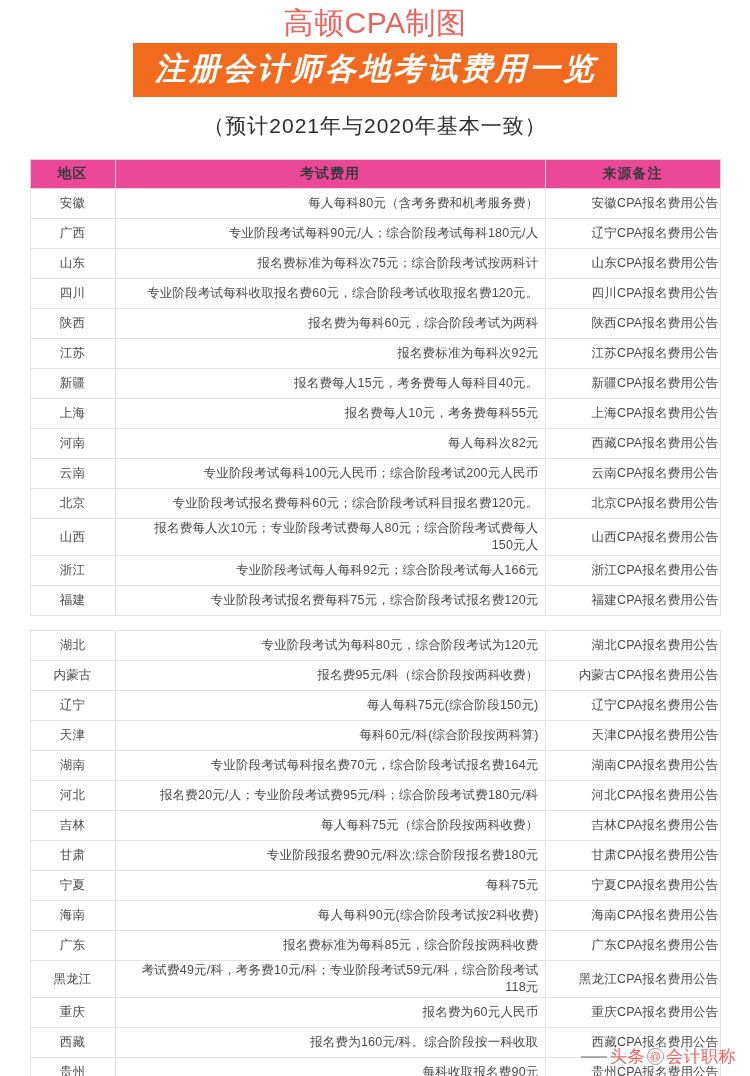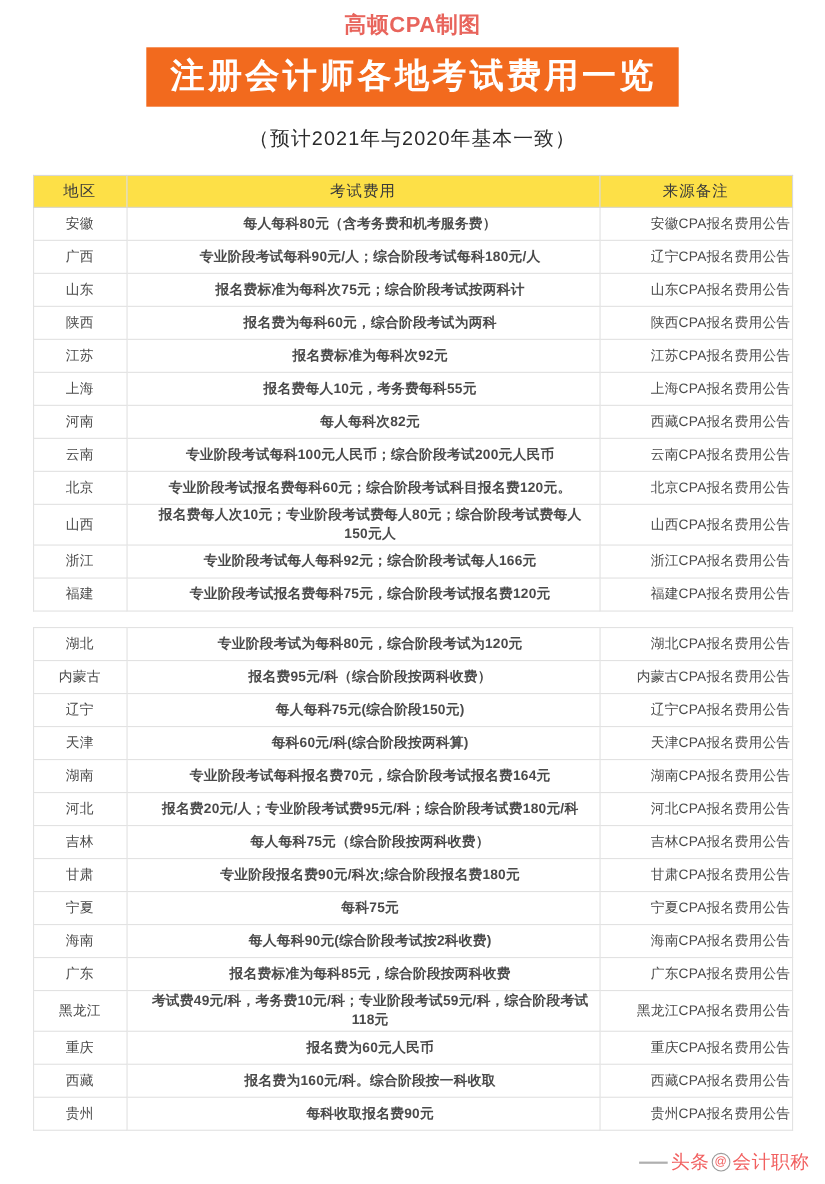--- a/index.html
+++ b/index.html
@@ -15,45 +15,46 @@
     overflow: hidden;
     position: relative;
   }
 
   
   .header {
     text-align: center;
     padding-top: 8px;
   }
   .brand-line {
-    font-size: 20px;
-    font-weight: bold;
+    font-size: 30px;
+    font-weight: normal;
     color: #e8645c;
     letter-spacing: 0.5px;
     line-height: 30px;
     margin: 0;
   }
   .title-banner-wrap {
     margin-top: 5px;
     display: flex;
     justify-content: center;
   }
   .title-banner {
     background: #f26a1e;
     color: #ffffff;
     font-size: 31px;
     font-weight: bold;
     letter-spacing: 3px;
     padding: 7px 20px 9px 22px;
     line-height: 38px;
     white-space: nowrap;
+    font-style: italic;
   }
   .subtitle {
     margin-top: 12px;
-    font-size: 18px;
+    font-size: 21px;
     color: #2b2b2b;
     letter-spacing: 1px;
     line-height: 34px;
   }
 
   
   .table-block {
     width: 690px;
     margin: 0 auto;
     border: 1px solid #d8d8d8;
@@ -62,44 +63,43 @@
     background: #ffffff;
   }
   #table-one { margin-top: 16px; }
   #table-two { margin-top: 14px; }
 
   .table-block col.col-region  { width: 85px; }
   .table-block col.col-fee     { width: 430px; }
   .table-block col.col-source  { width: 175px; }
 
   .table-block th {
-    background: #fde047;
+    background: #ec4899;
     color: #3a3a3a;
     font-size: 14px;
-    font-weight: normal;
+    font-weight: bold;
     height: 26px;
     border: 1px solid #d8d8d8;
     letter-spacing: 1px;
   }
   .table-block td {
     border: 1px solid #e2e2e2;
     font-size: 12.5px;
     height: 27px;
     color: #4a4a4a;
     letter-spacing: 0.2px;
   }
   .cell-region {
     text-align: center;
     color: #555555;
   }
   .cell-fee {
-    text-align: center;
+    text-align: right;
     padding-left: 19px;
     padding-right: 6px;
-    font-weight: bold;
   }
   .cell-source {
     text-align: right;
     color: #555555;
   }
 
   
   .watermark {
     position: absolute;
     right: 14px;
@@ -166,28 +166,38 @@
         <td class="cell-region">广西</td>
         <td class="cell-fee">专业阶段考试每科90元/人；综合阶段考试每科180元/人</td>
         <td class="cell-source">辽宁CPA报名费用公告</td>
       </tr>
       <tr>
         <td class="cell-region">山东</td>
         <td class="cell-fee">报名费标准为每科次75元；综合阶段考试按两科计</td>
         <td class="cell-source">山东CPA报名费用公告</td>
       </tr>
       <tr>
+        <td class="cell-region">四川</td>
+        <td class="cell-fee">专业阶段考试每科收取报名费60元，综合阶段考试收取报名费120元。</td>
+        <td class="cell-source">四川CPA报名费用公告</td>
+      </tr>
+      <tr>
         <td class="cell-region">陕西</td>
         <td class="cell-fee">报名费为每科60元，综合阶段考试为两科</td>
         <td class="cell-source">陕西CPA报名费用公告</td>
       </tr>
       <tr>
         <td class="cell-region">江苏</td>
         <td class="cell-fee">报名费标准为每科次92元</td>
         <td class="cell-source">江苏CPA报名费用公告</td>
+      </tr>
+      <tr>
+        <td class="cell-region">新疆</td>
+        <td class="cell-fee">报名费每人15元，考务费每人每科目40元。</td>
+        <td class="cell-source">新疆CPA报名费用公告</td>
       </tr>
       <tr>
         <td class="cell-region">上海</td>
         <td class="cell-fee">报名费每人10元，考务费每科55元</td>
         <td class="cell-source">上海CPA报名费用公告</td>
       </tr>
       <tr>
         <td class="cell-region">河南</td>
         <td class="cell-fee">每人每科次82元</td>
         <td class="cell-source">西藏CPA报名费用公告</td>

